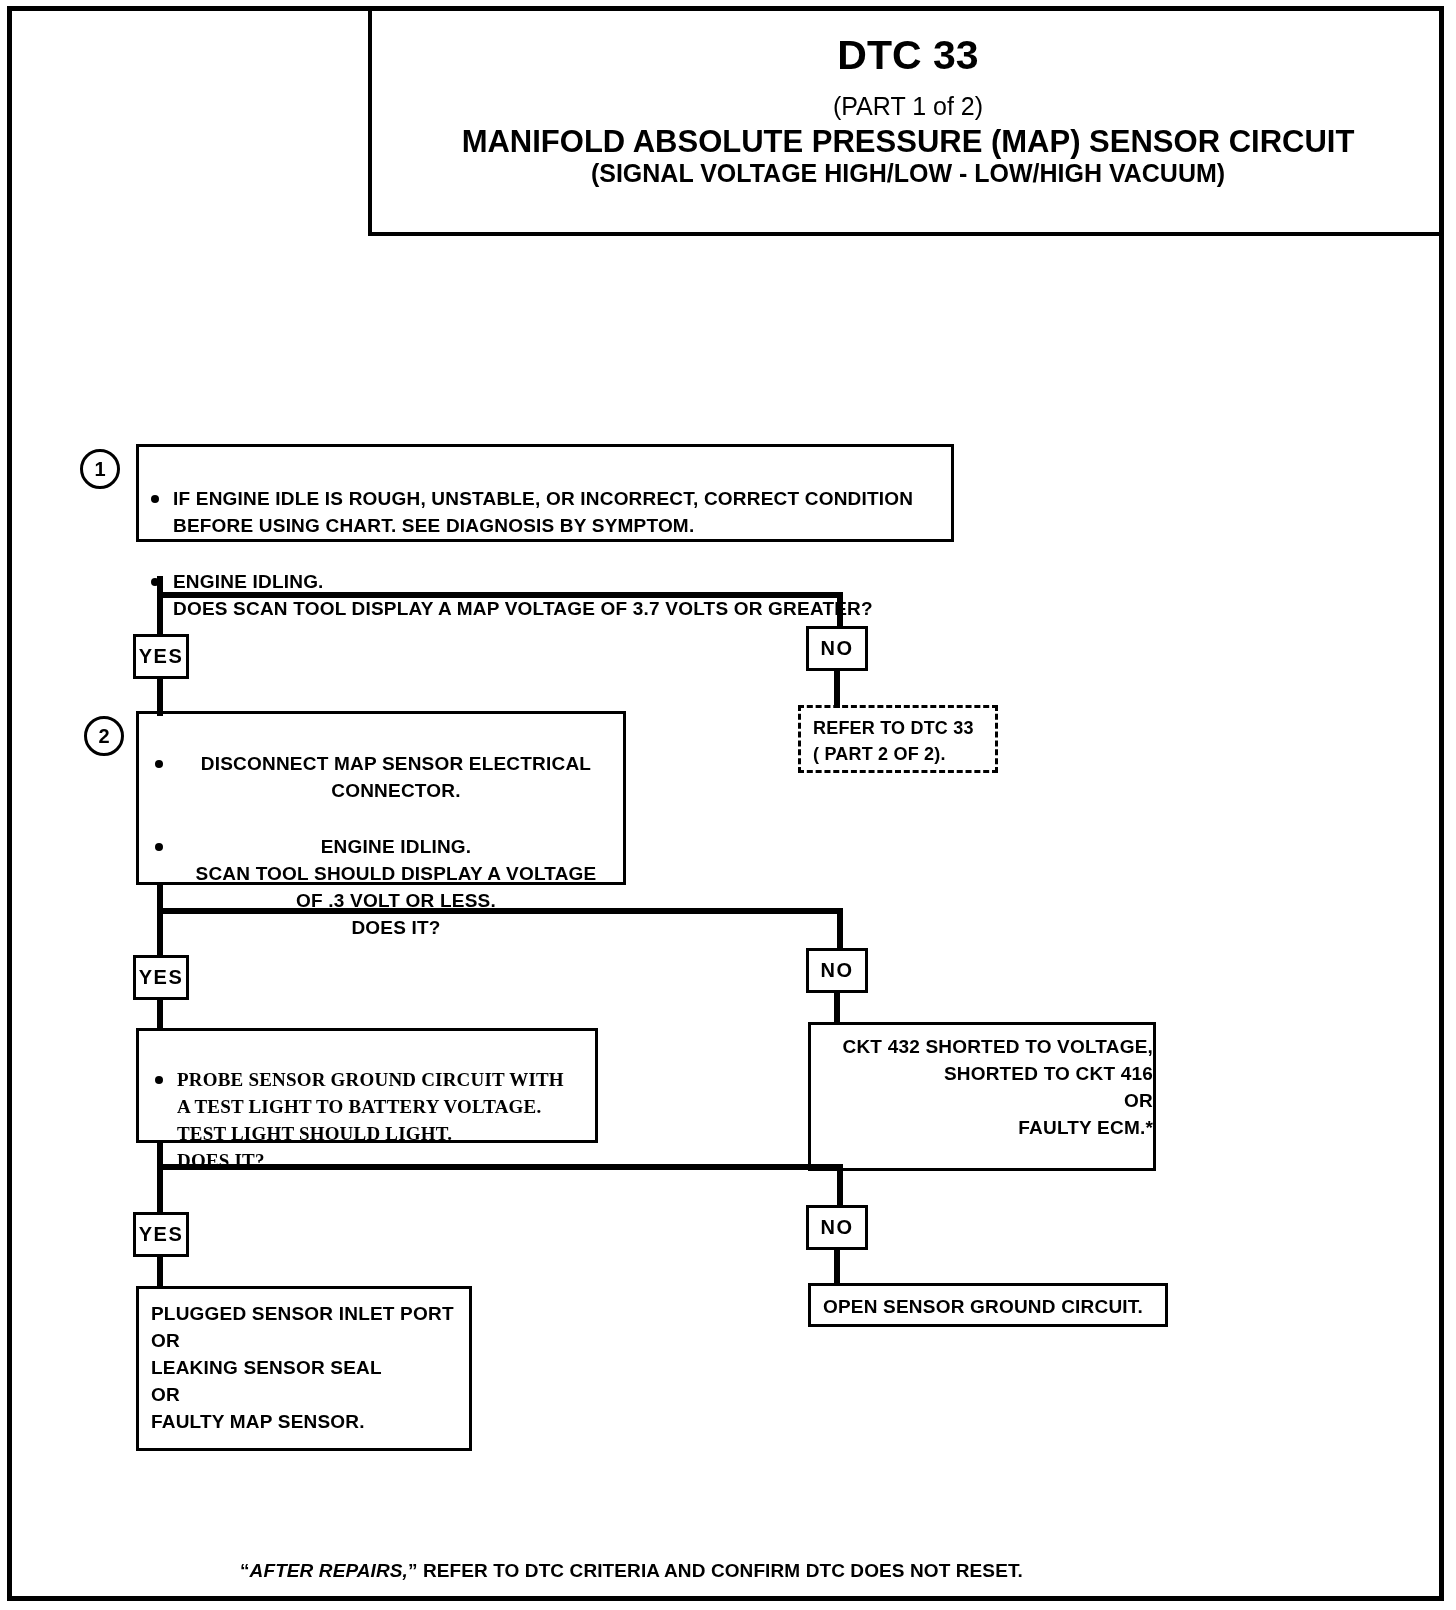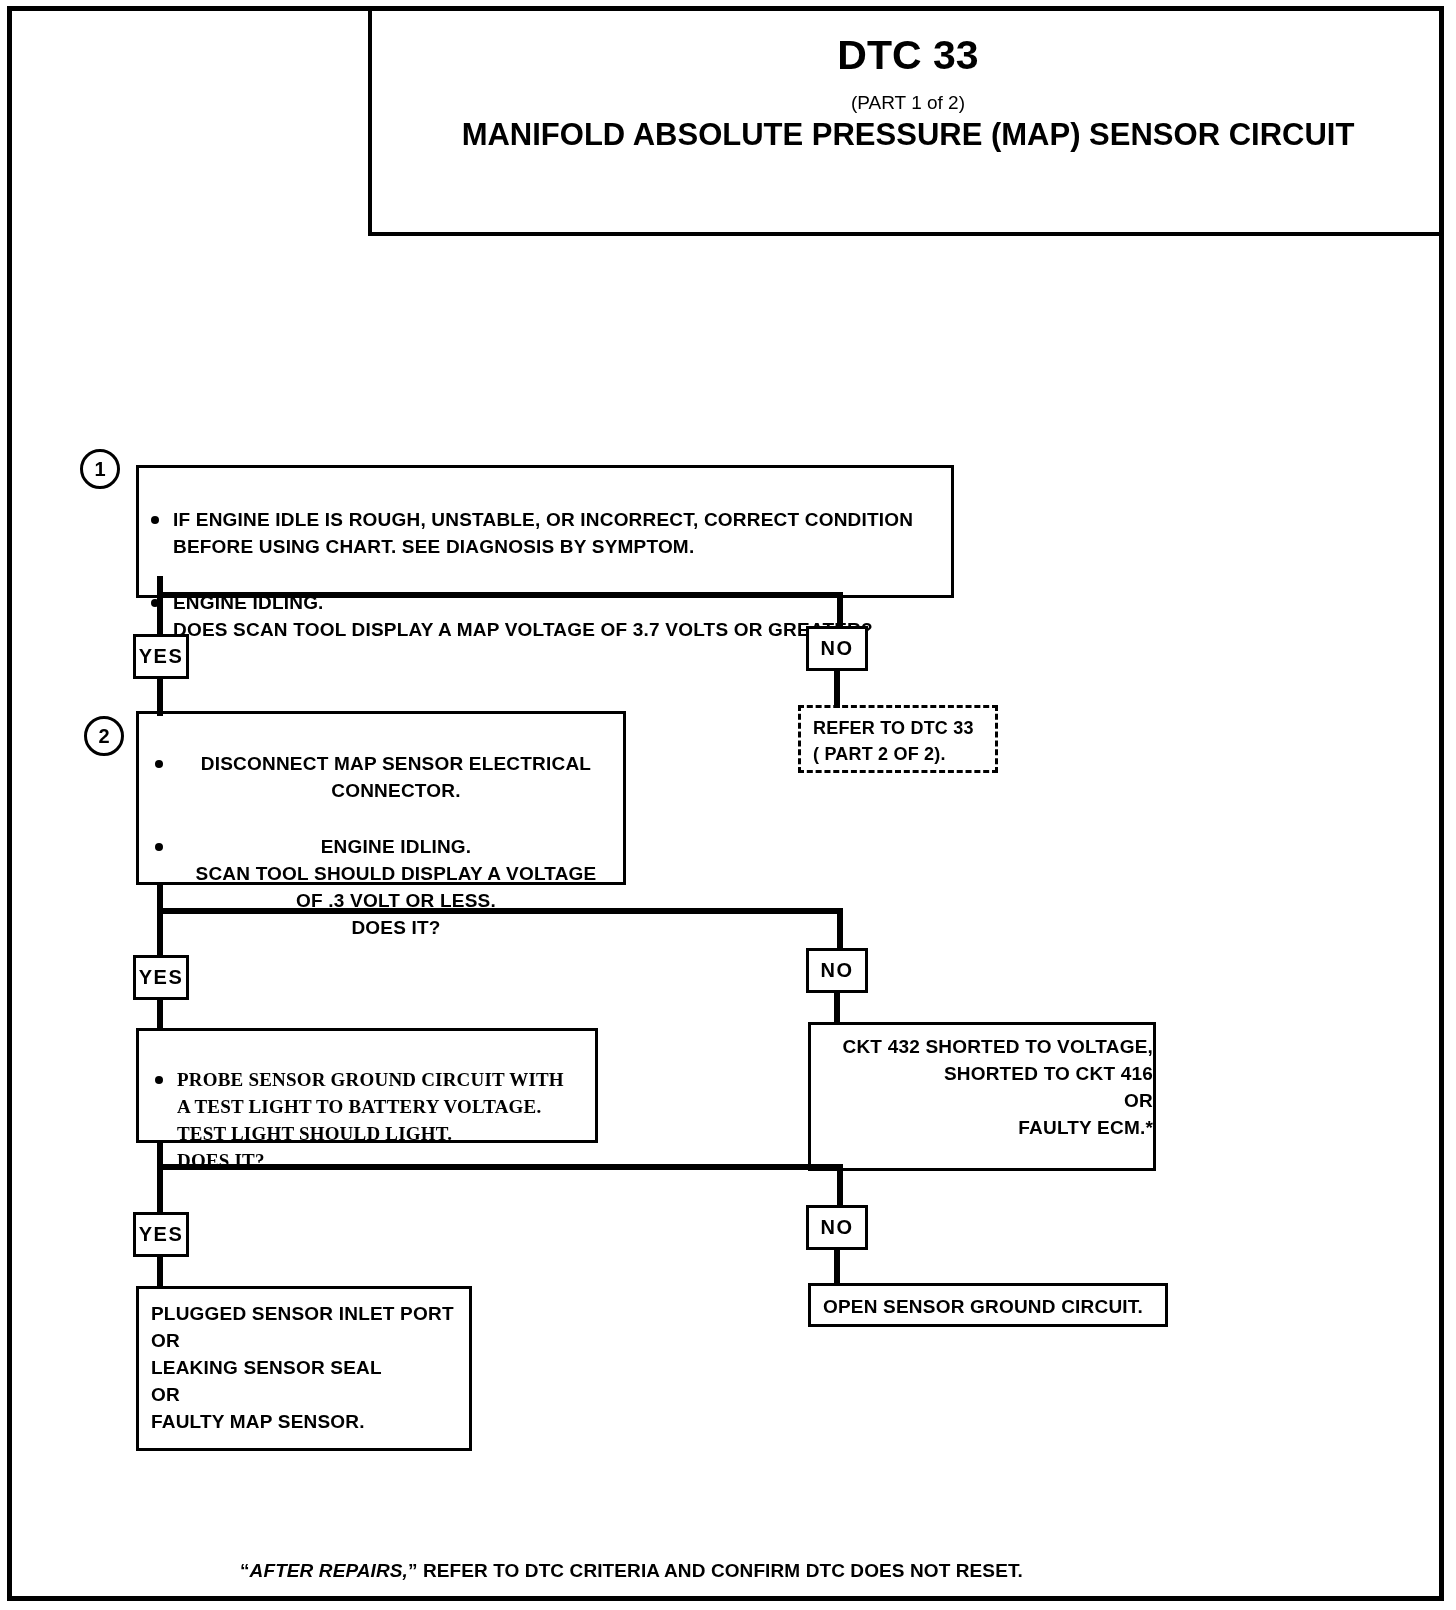--- a/index.html
+++ b/index.html
@@ -41,21 +41,21 @@
     text-align: center;
     padding-top: 28px;
   }
   .title-main {
     font-size: 41px;
     font-weight: bold;
     letter-spacing: 0px;
     line-height: 1.05;
   }
   .title-part {
-    font-size: 19px;
+    font-size: 25px;
     margin-top: 16px;
     line-height: 1.1;
   }
   .title-circuit {
     font-size: 31px;
     font-weight: bold;
     margin-top: 4px;
     line-height: 1.08;
     white-space: nowrap;
   }
@@ -179,25 +179,26 @@
 <body>
 
 <div id="page">
 
   <div id="outer-frame"></div>
 
   <div id="title-box">
     <div class="title-main">DTC 33</div>
     <div class="title-part"><span>(PART 1 of 2)</span></div>
     <div class="title-circuit">MANIFOLD ABSOLUTE PRESSURE (MAP) SENSOR CIRCUIT</div>
+    <div class="title-sub">(SIGNAL VOLTAGE HIGH/LOW - LOW/HIGH VACUUM)</div>
   </div>
 
   <div class="step-circle" style="left:80px; top:449px;">1</div>
 
-  <div class="box" style="left:136px; top:465px; width:818px; height:133px;">
+  <div class="box" style="left:136px; top:444px; width:818px; height:98px;">
     <ul class="bullet-list box-text" style="margin:12px 10px 0 4px;">
       <li>IF ENGINE IDLE IS ROUGH, UNSTABLE, OR INCORRECT, CORRECT CONDITION
 BEFORE USING CHART.  SEE DIAGNOSIS BY SYMPTOM.</li>
       <li>ENGINE IDLING.
 DOES SCAN TOOL DISPLAY A MAP VOLTAGE OF 3.7 VOLTS OR GREATER?</li>
     </ul>
   </div>
 
   <div class="vline" style="left:157px; top:576px; height:48px;"></div>
   <div class="hline" style="left:157px; top:592px; width:686px;"></div>

